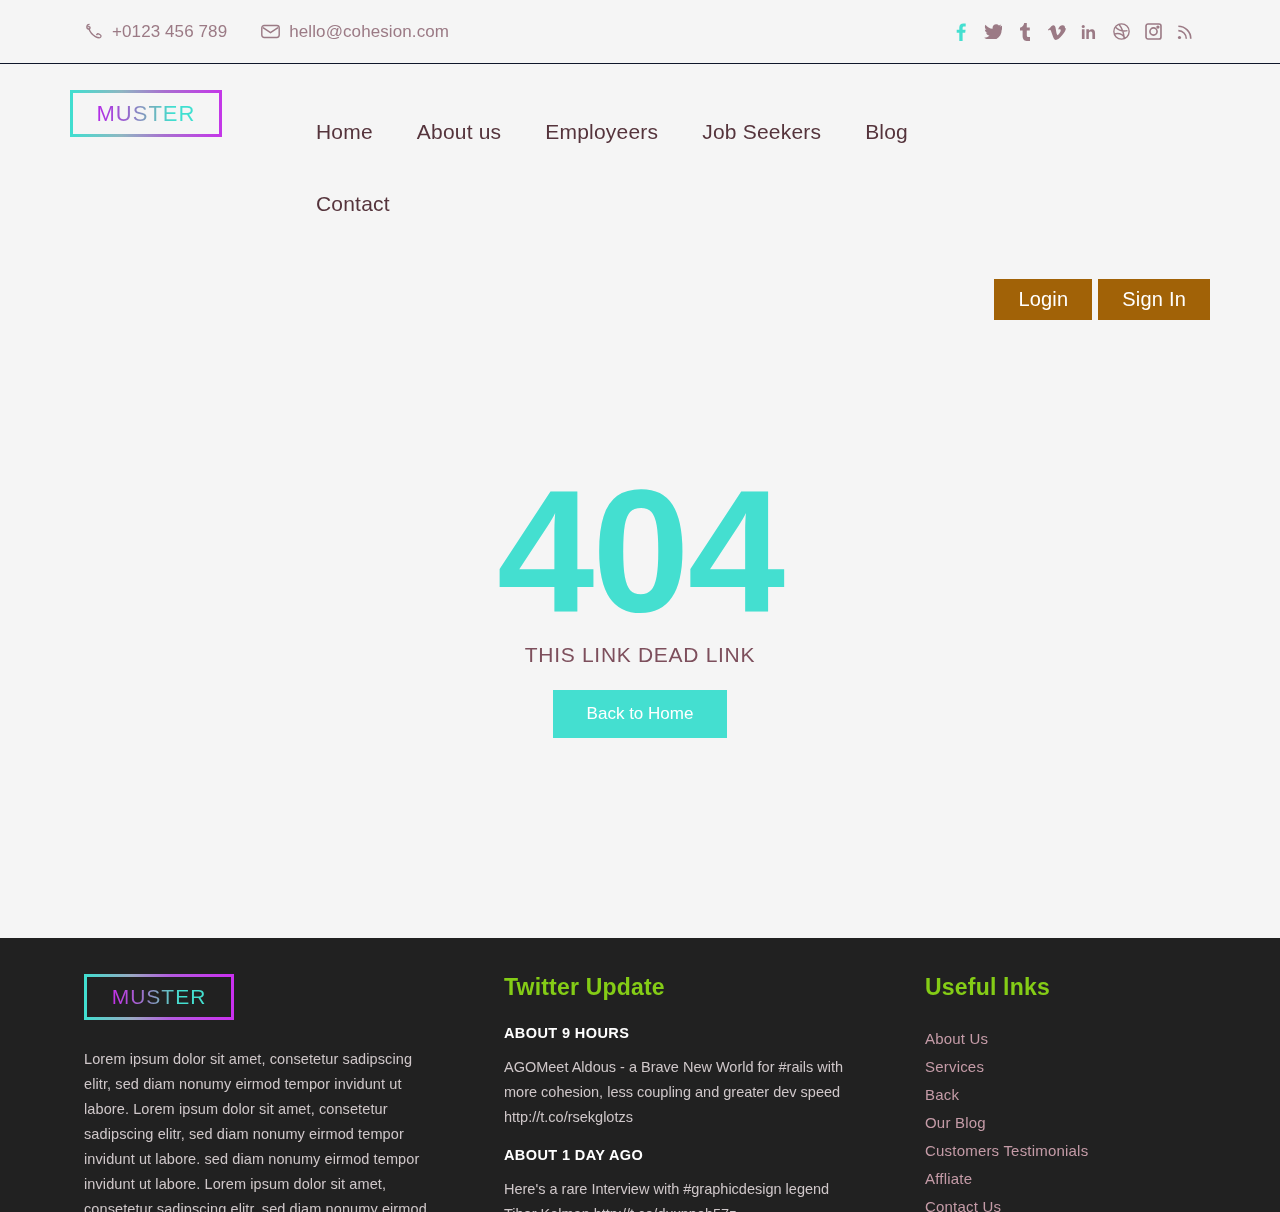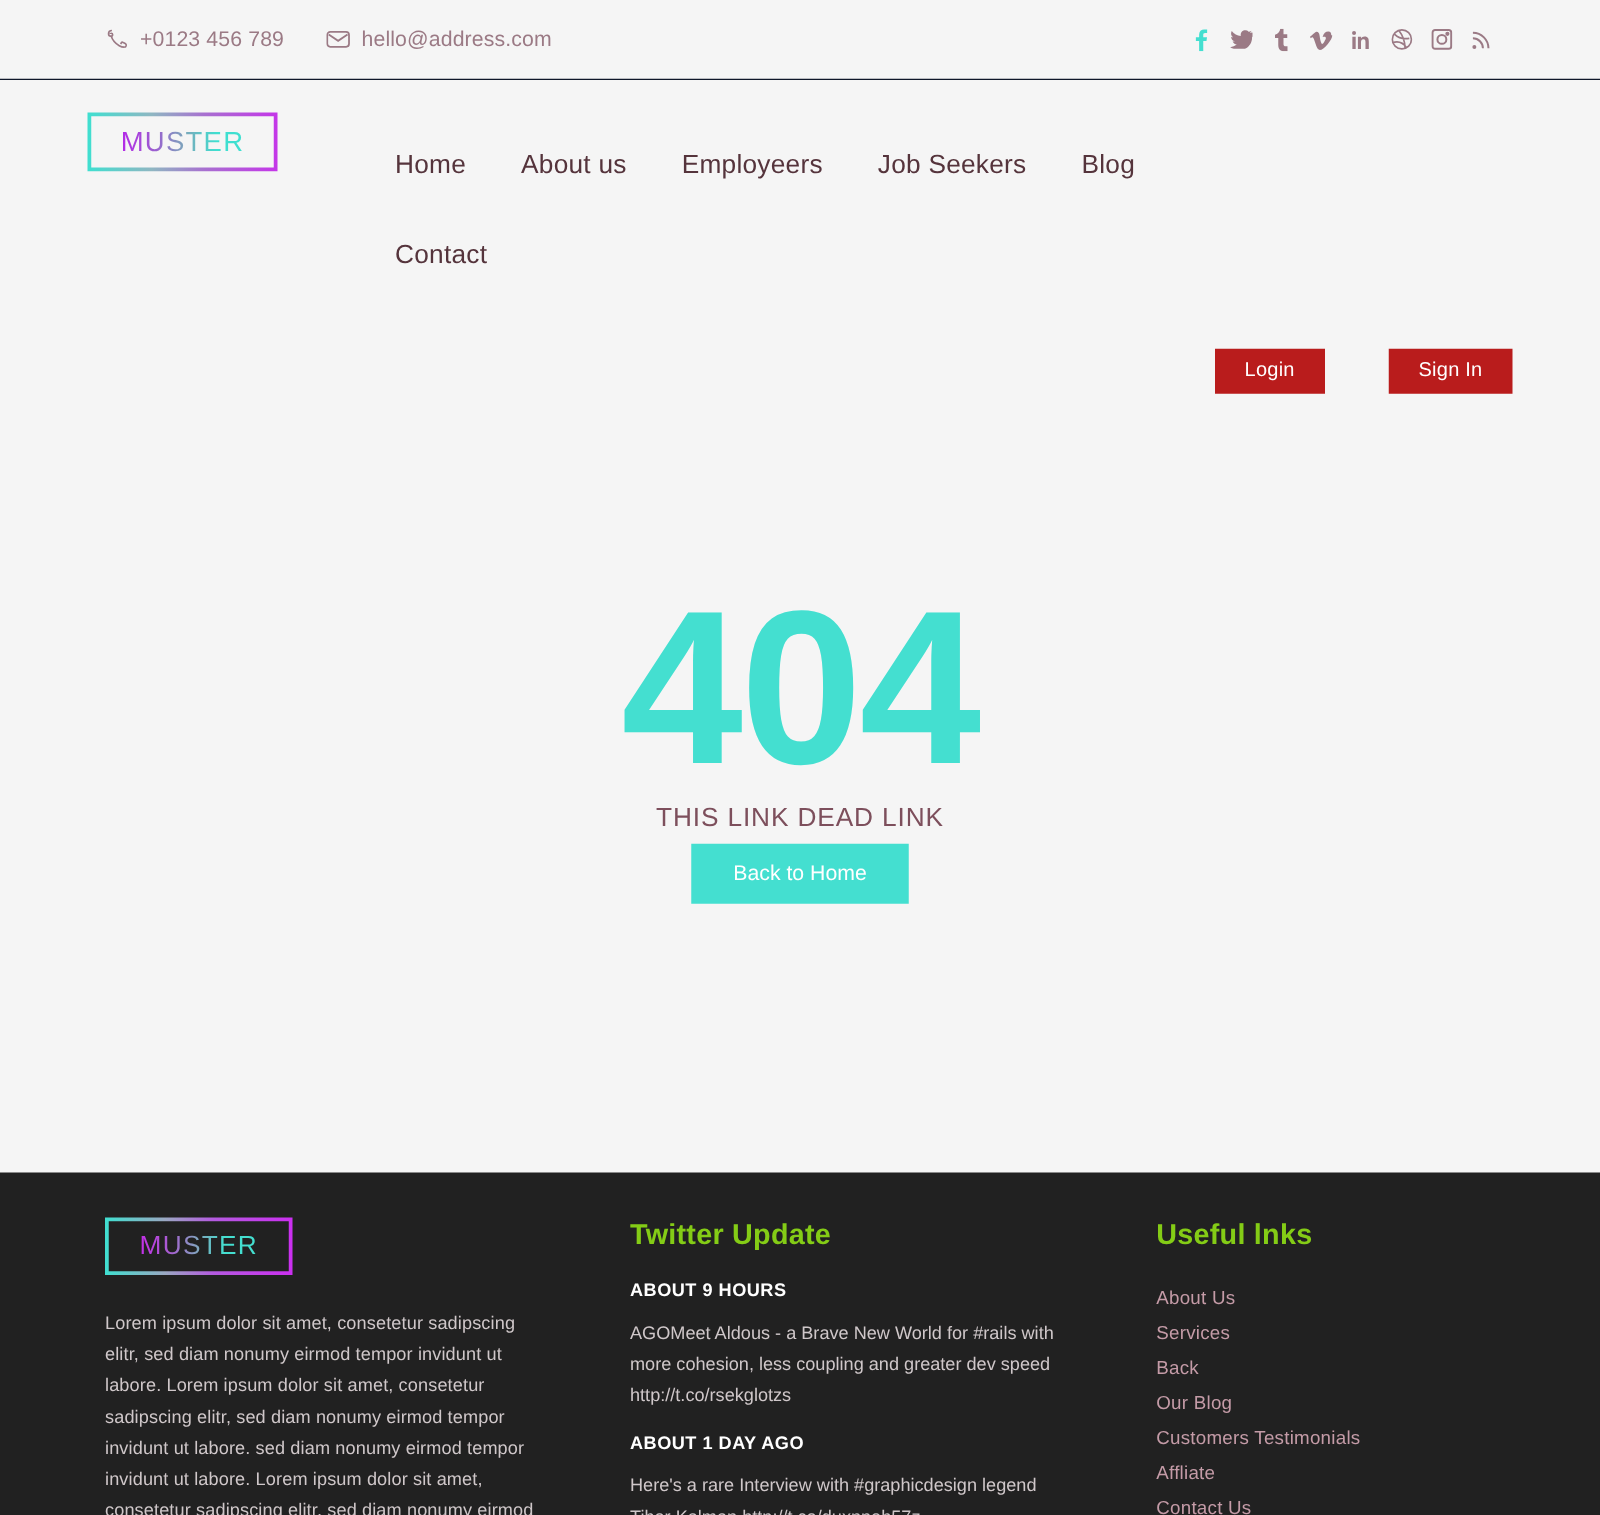--- a/index.html
+++ b/index.html
@@ -129,29 +129,28 @@
   }
 
   .auth-row {
     position: absolute;
     right: 70px;
     top: 215px;
     display: flex;
     gap: 6px;
   }
   .btn-teal {
-    background: #b91c1c;
+    background: #a16207;
     color: #ffffff;
     border: none;
-    font-size: 16px;
+    font-size: 20px;
     font-family: "Liberation Sans", sans-serif;
     padding: 9px 24px;
     cursor: pointer;
     letter-spacing: .2px;
-    margin-left: 45px;
   }
 
   
   .main-404 {
     background: #f5f5f5;
     height: 644px;
     display: flex;
     flex-direction: column;
     align-items: center;
     justify-content: flex-start;
@@ -165,21 +164,21 @@
     letter-spacing: -2px;
     font-family: "Liberation Sans", sans-serif;
   }
   .dead-link {
     margin-top: 20px;
     font-size: 21px;
     letter-spacing: .7px;
     color: #7d4f5c;
   }
   .back-home {
-    margin-top: 8px;
+    margin-top: 23px;
     background: #44dfd0;
     color: #ffffff;
     border: none;
     font-size: 17px;
     font-family: "Liberation Sans", sans-serif;
     padding: 14px 34px;
     cursor: pointer;
   }
 
   
@@ -277,21 +276,21 @@
       </span>
       <span>+0123 456 789</span>
     </div>
     <div class="contact-item">
       <span class="ci-icon">
         <svg width="19" height="15" viewBox="0 0 24 18" fill="none" stroke="currentColor" stroke-width="1.8">
           <rect x="1" y="1.5" width="22" height="15" rx="3"></rect>
           <path d="M2.5 4l9.5 6.5L21.5 4"></path>
         </svg>
       </span>
-      <span>hello@address.com</span>
+      <span>hello@cohesion.com</span>
     </div>
   </div>
 
   <div class="topbar-right">
     <span class="social-ico accent">
       <svg width="12" height="18" viewBox="0 0 12 18" fill="currentColor">
           <path d="M7.6 18V9.8h2.6l.4-3H7.6V4.9c0-.9.3-1.5 1.5-1.5h1.6V.6C10.4.6 9.4.5 8.3.5 5.9.5 4.3 2 4.3 4.6v2.2H1.7v3h2.6V18h3.3z"></path>
         </svg>
     </span>
     <span class="social-ico">

